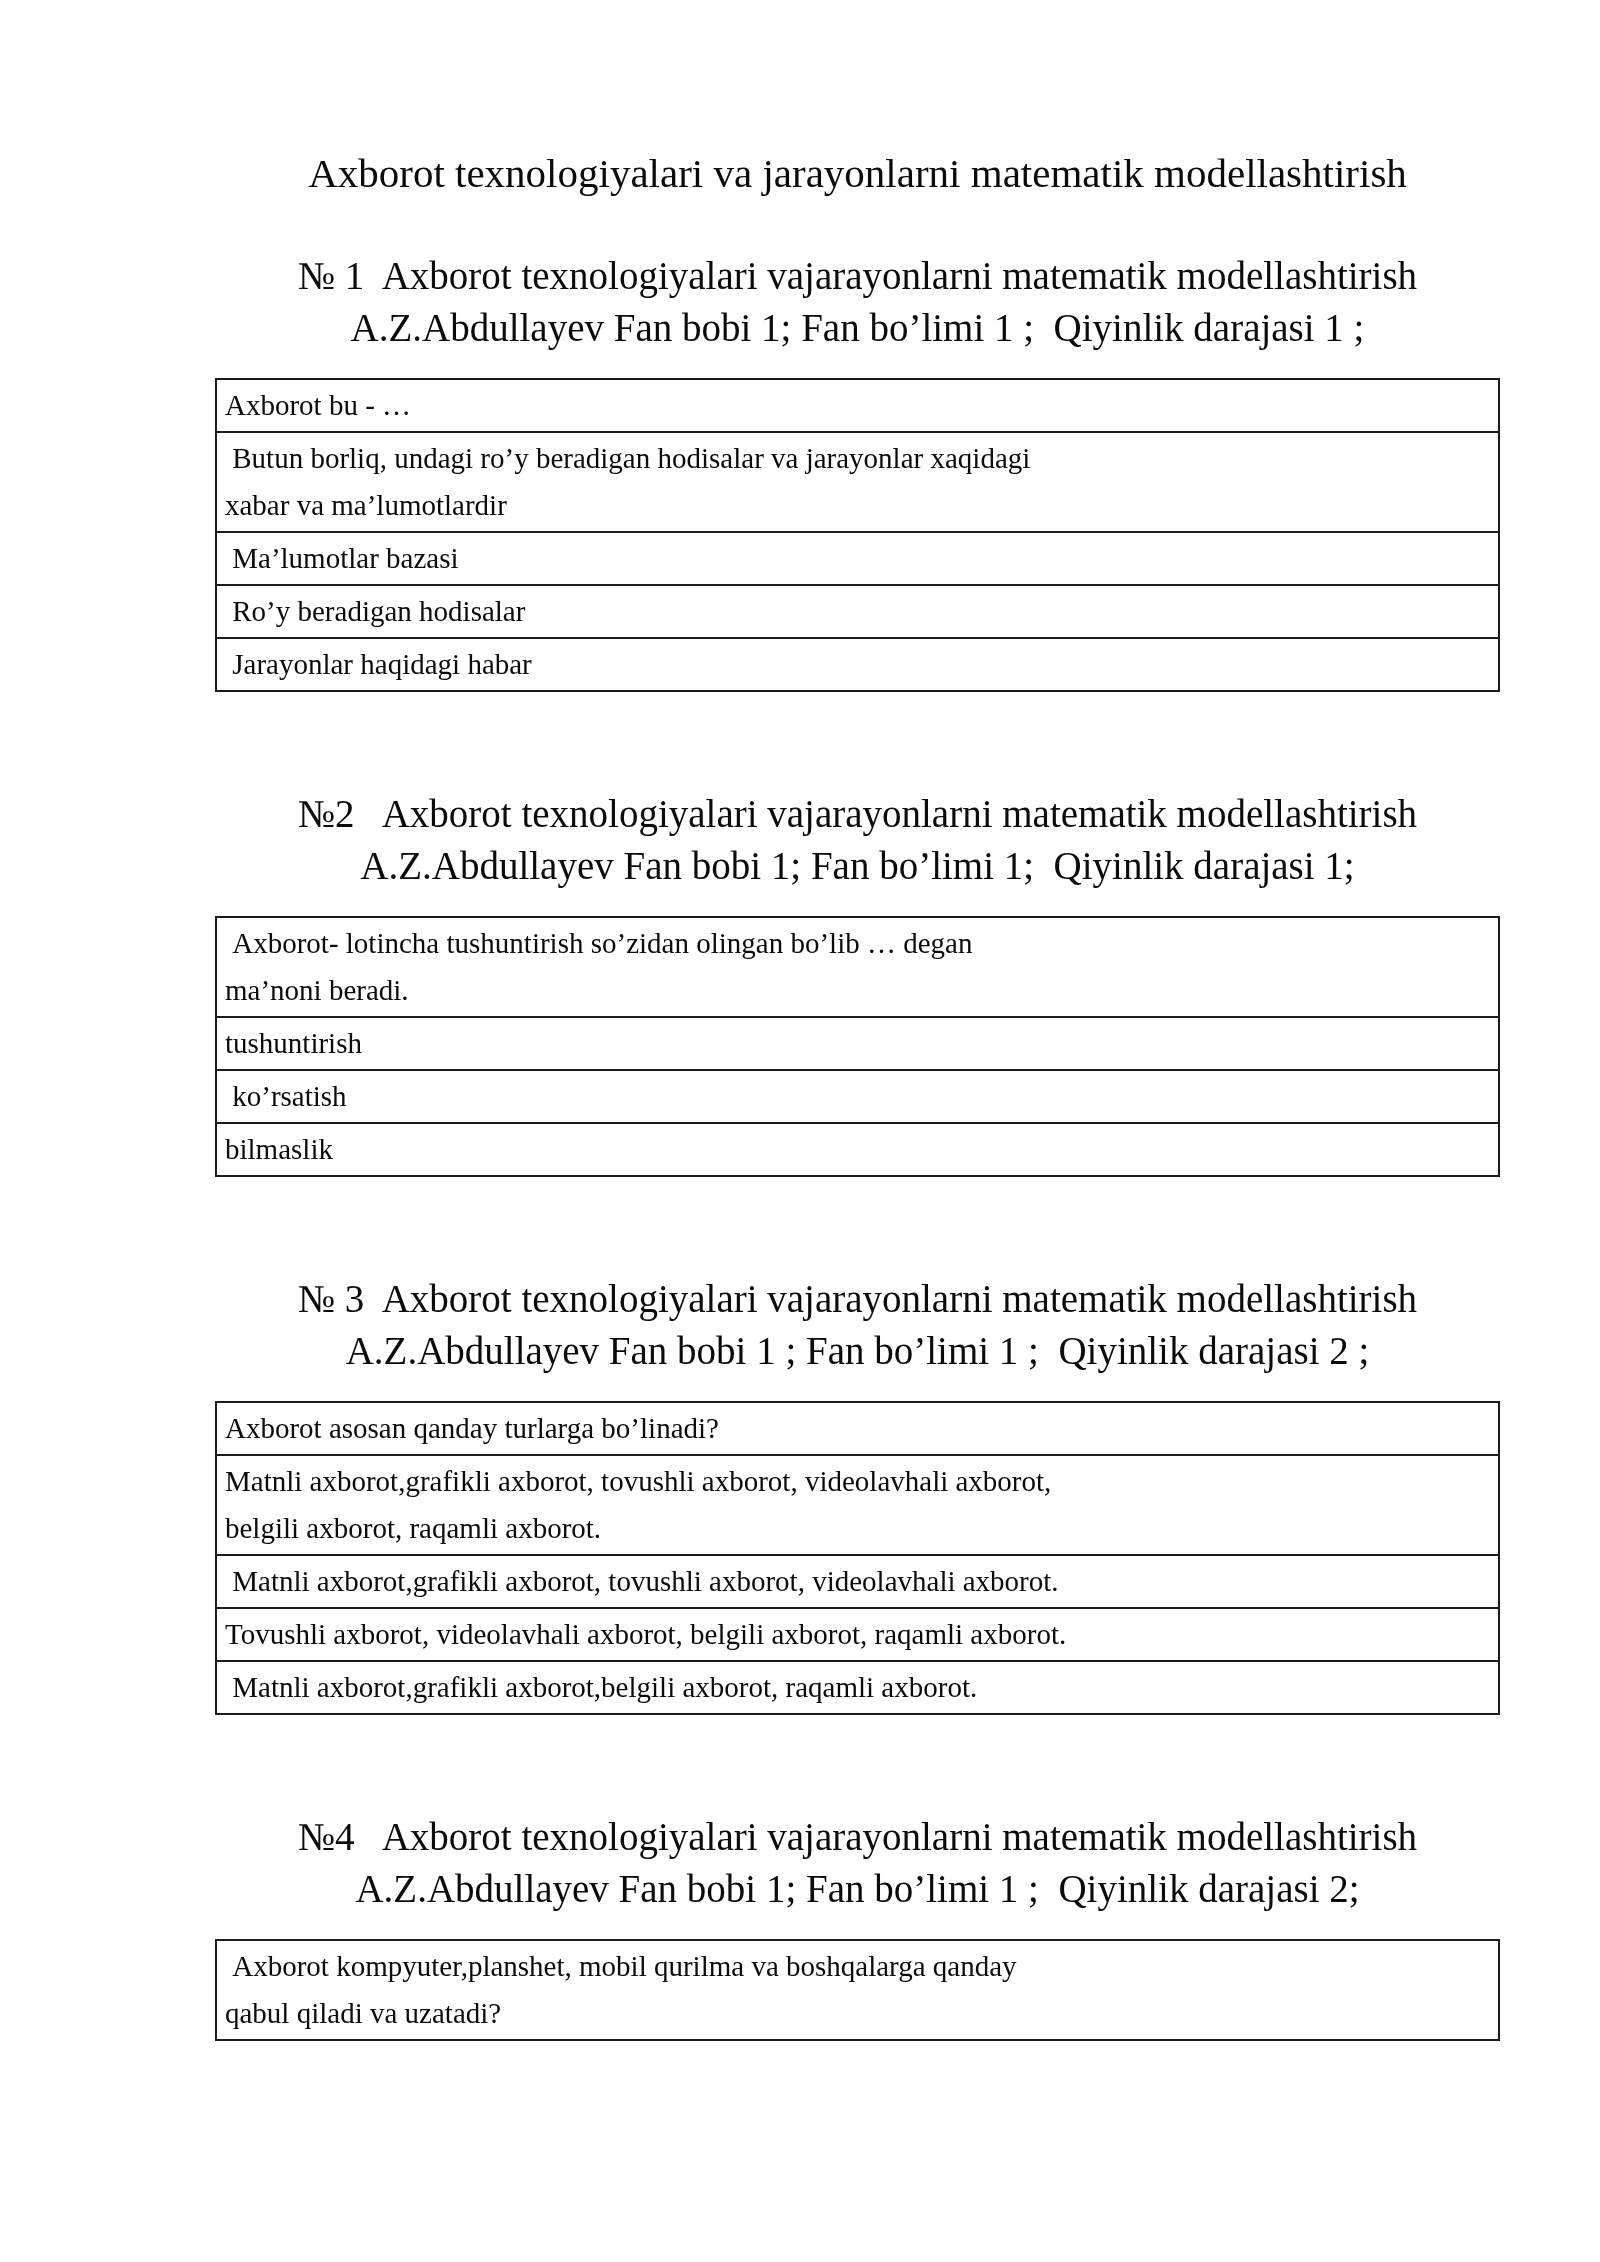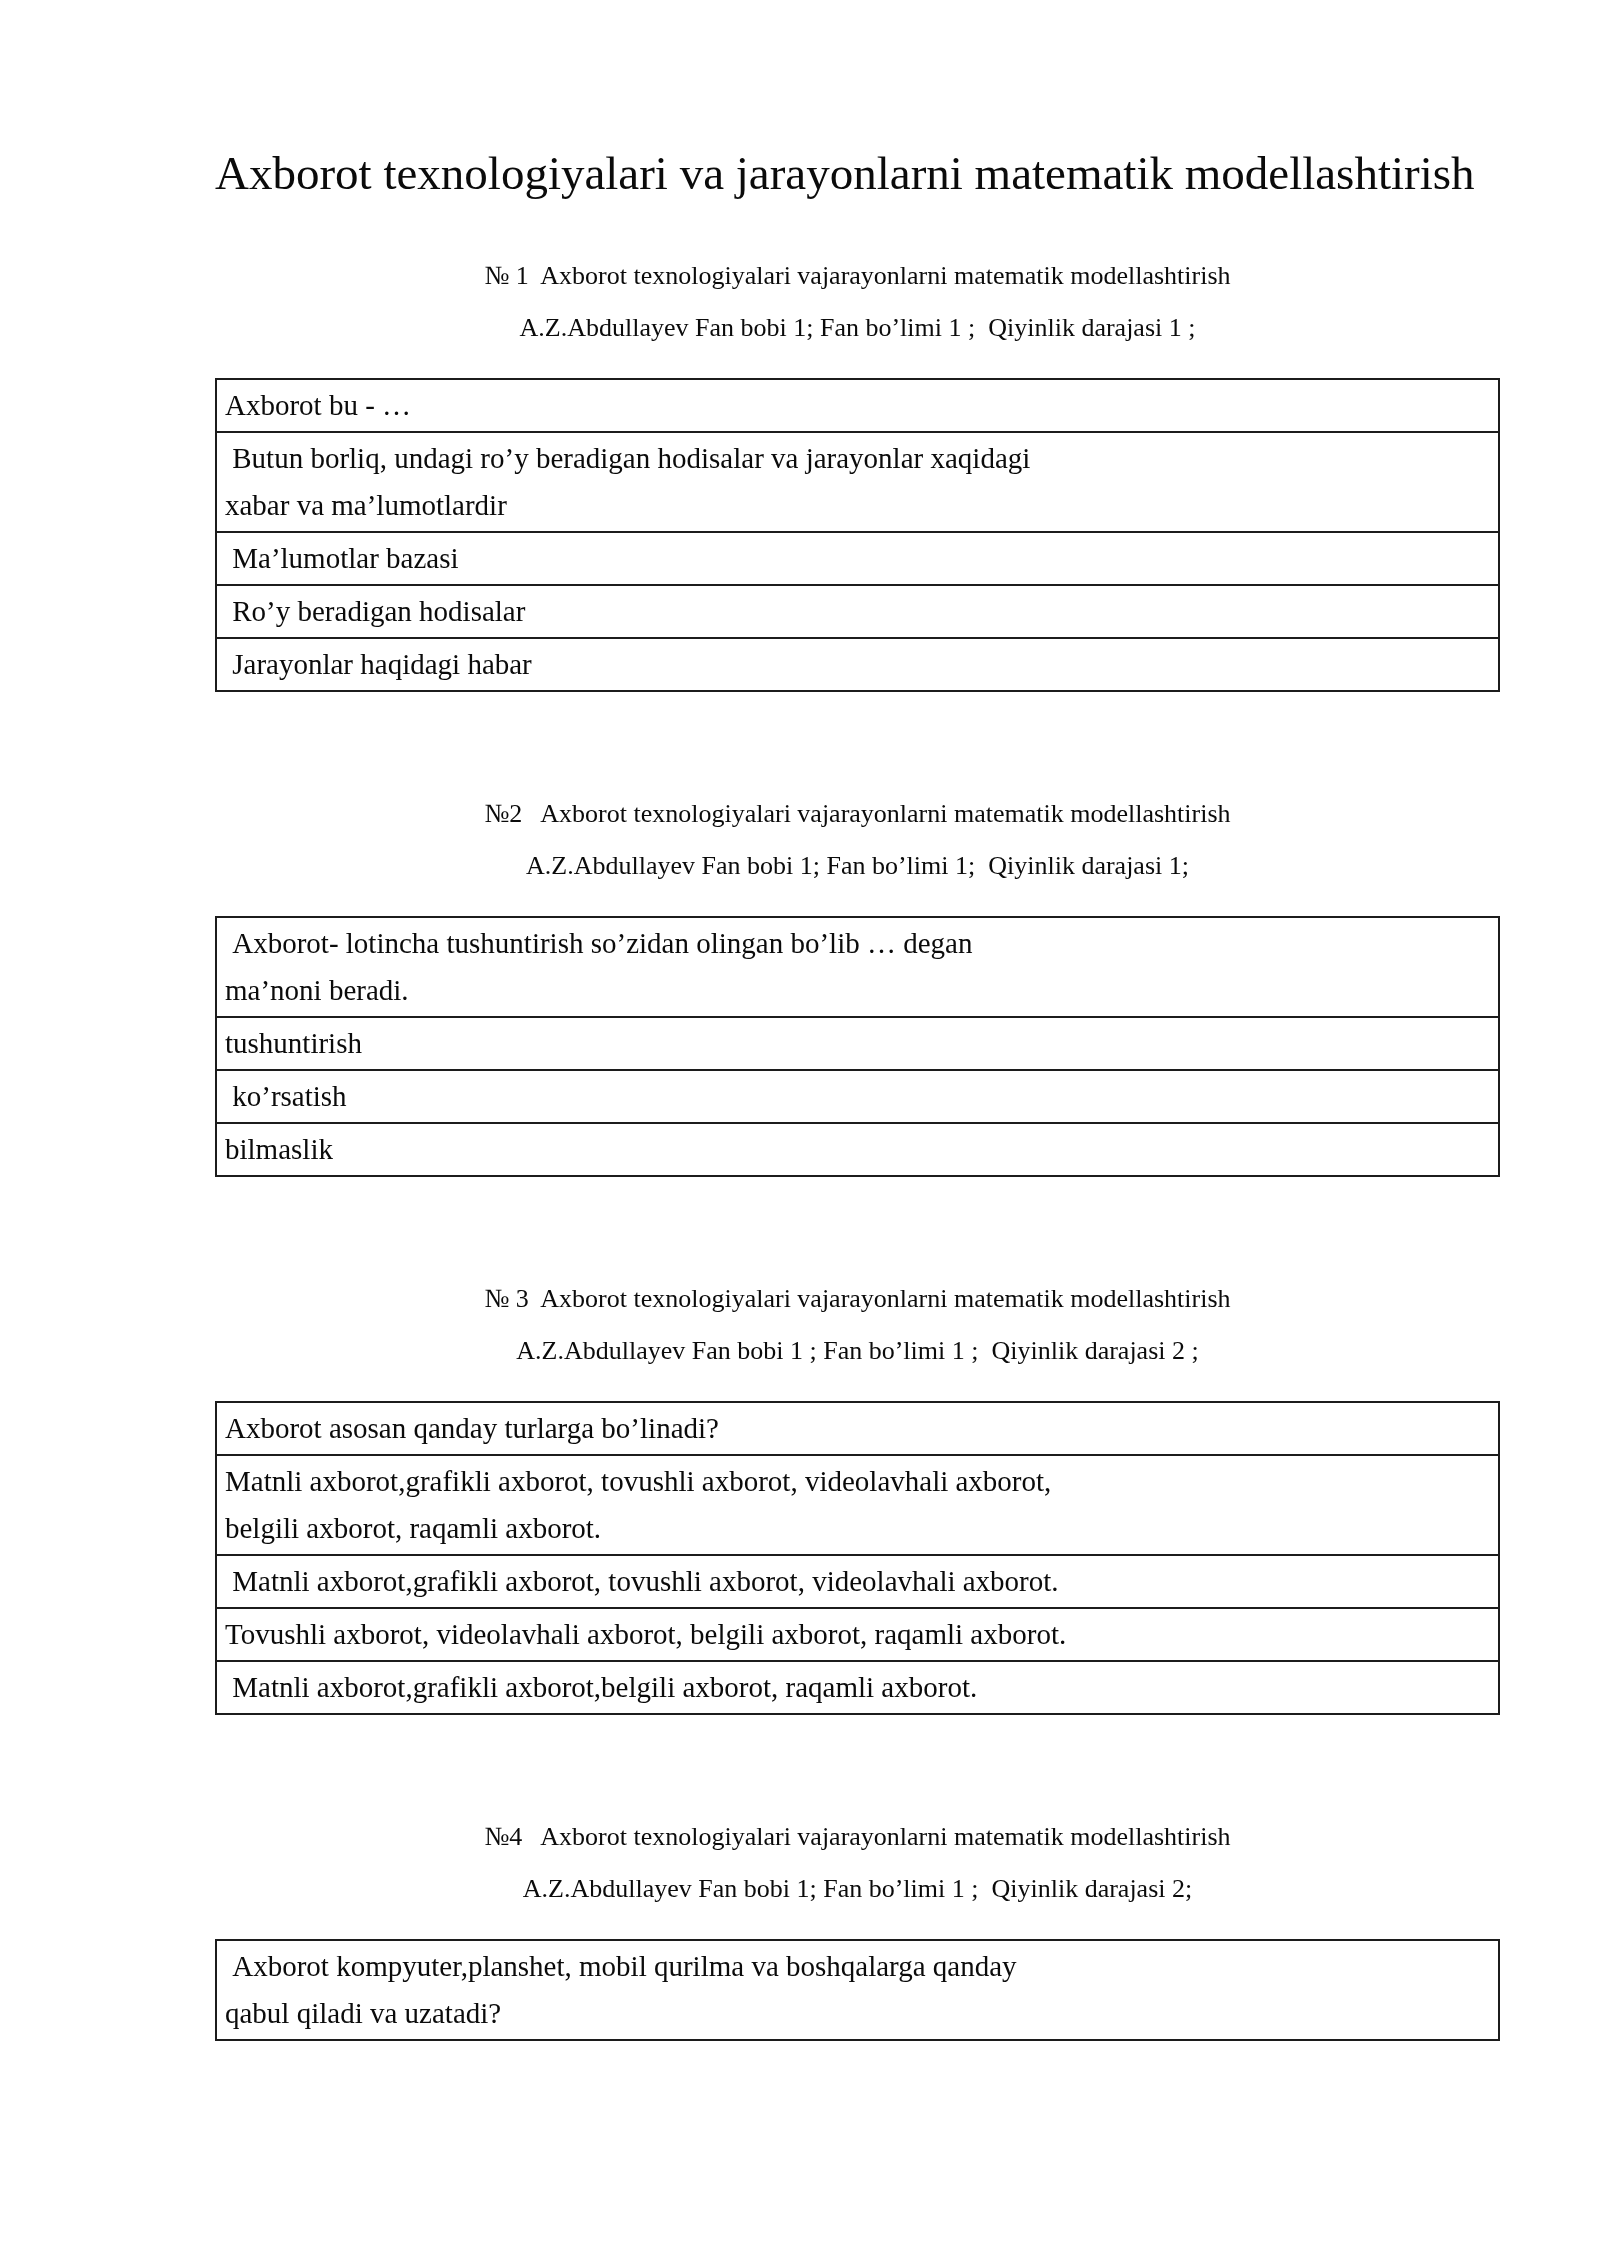--- a/index.html
+++ b/index.html
@@ -14,32 +14,33 @@
     font-family: "Liberation Serif", serif;
     overflow: hidden;
   }
   .content {
     width: 1285px;
     margin-left: 215px;
     padding-top: 148px;
     box-sizing: border-box;
   }
   .doc-title {
-    font-size: 47px;
+    font-size: 41px;
     line-height: 50px;
+    text-align: center;
     white-space: pre-wrap;
   }
   .question {
     margin-top: 96px;
   }
   .question.first {
     margin-top: 52px;
   }
   .q-head {
-    font-size: 26px;
+    font-size: 39px;
     line-height: 52px;
     text-align: center;
     white-space: pre-wrap;
   }
   table.q-table {
     border-collapse: collapse;
     table-layout: fixed;
     width: 100%;
     margin-top: 24px;
   }

